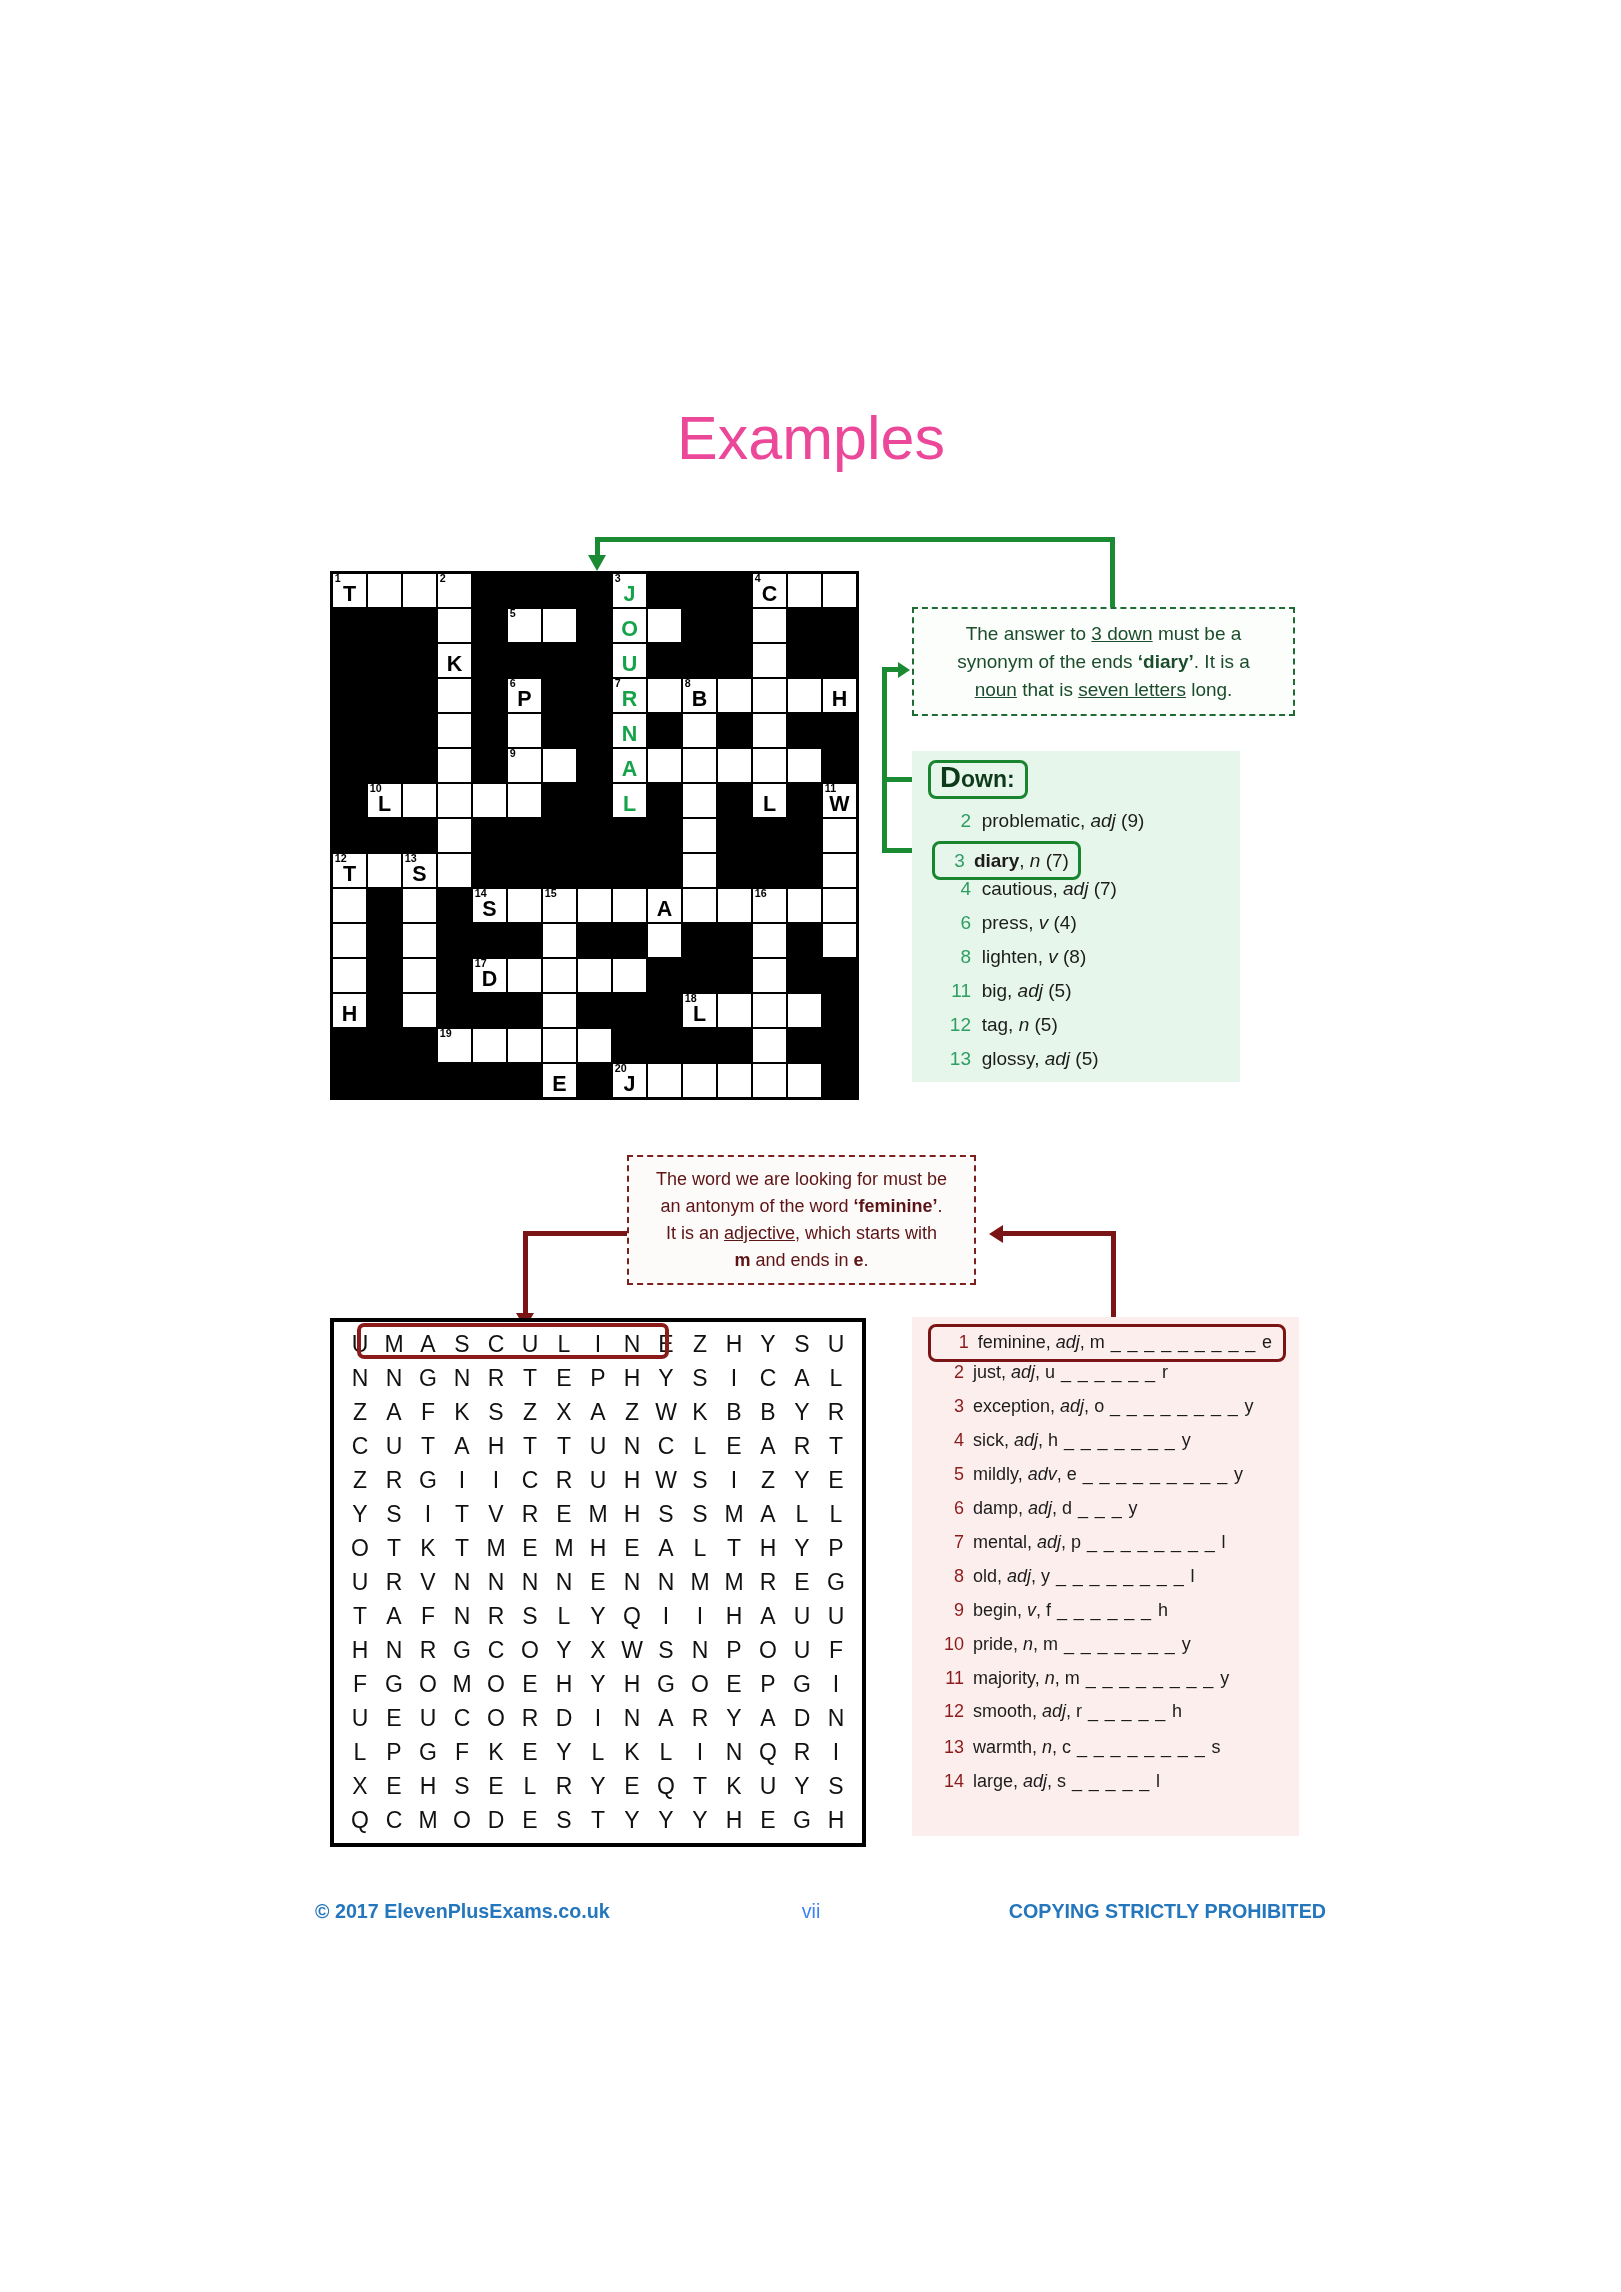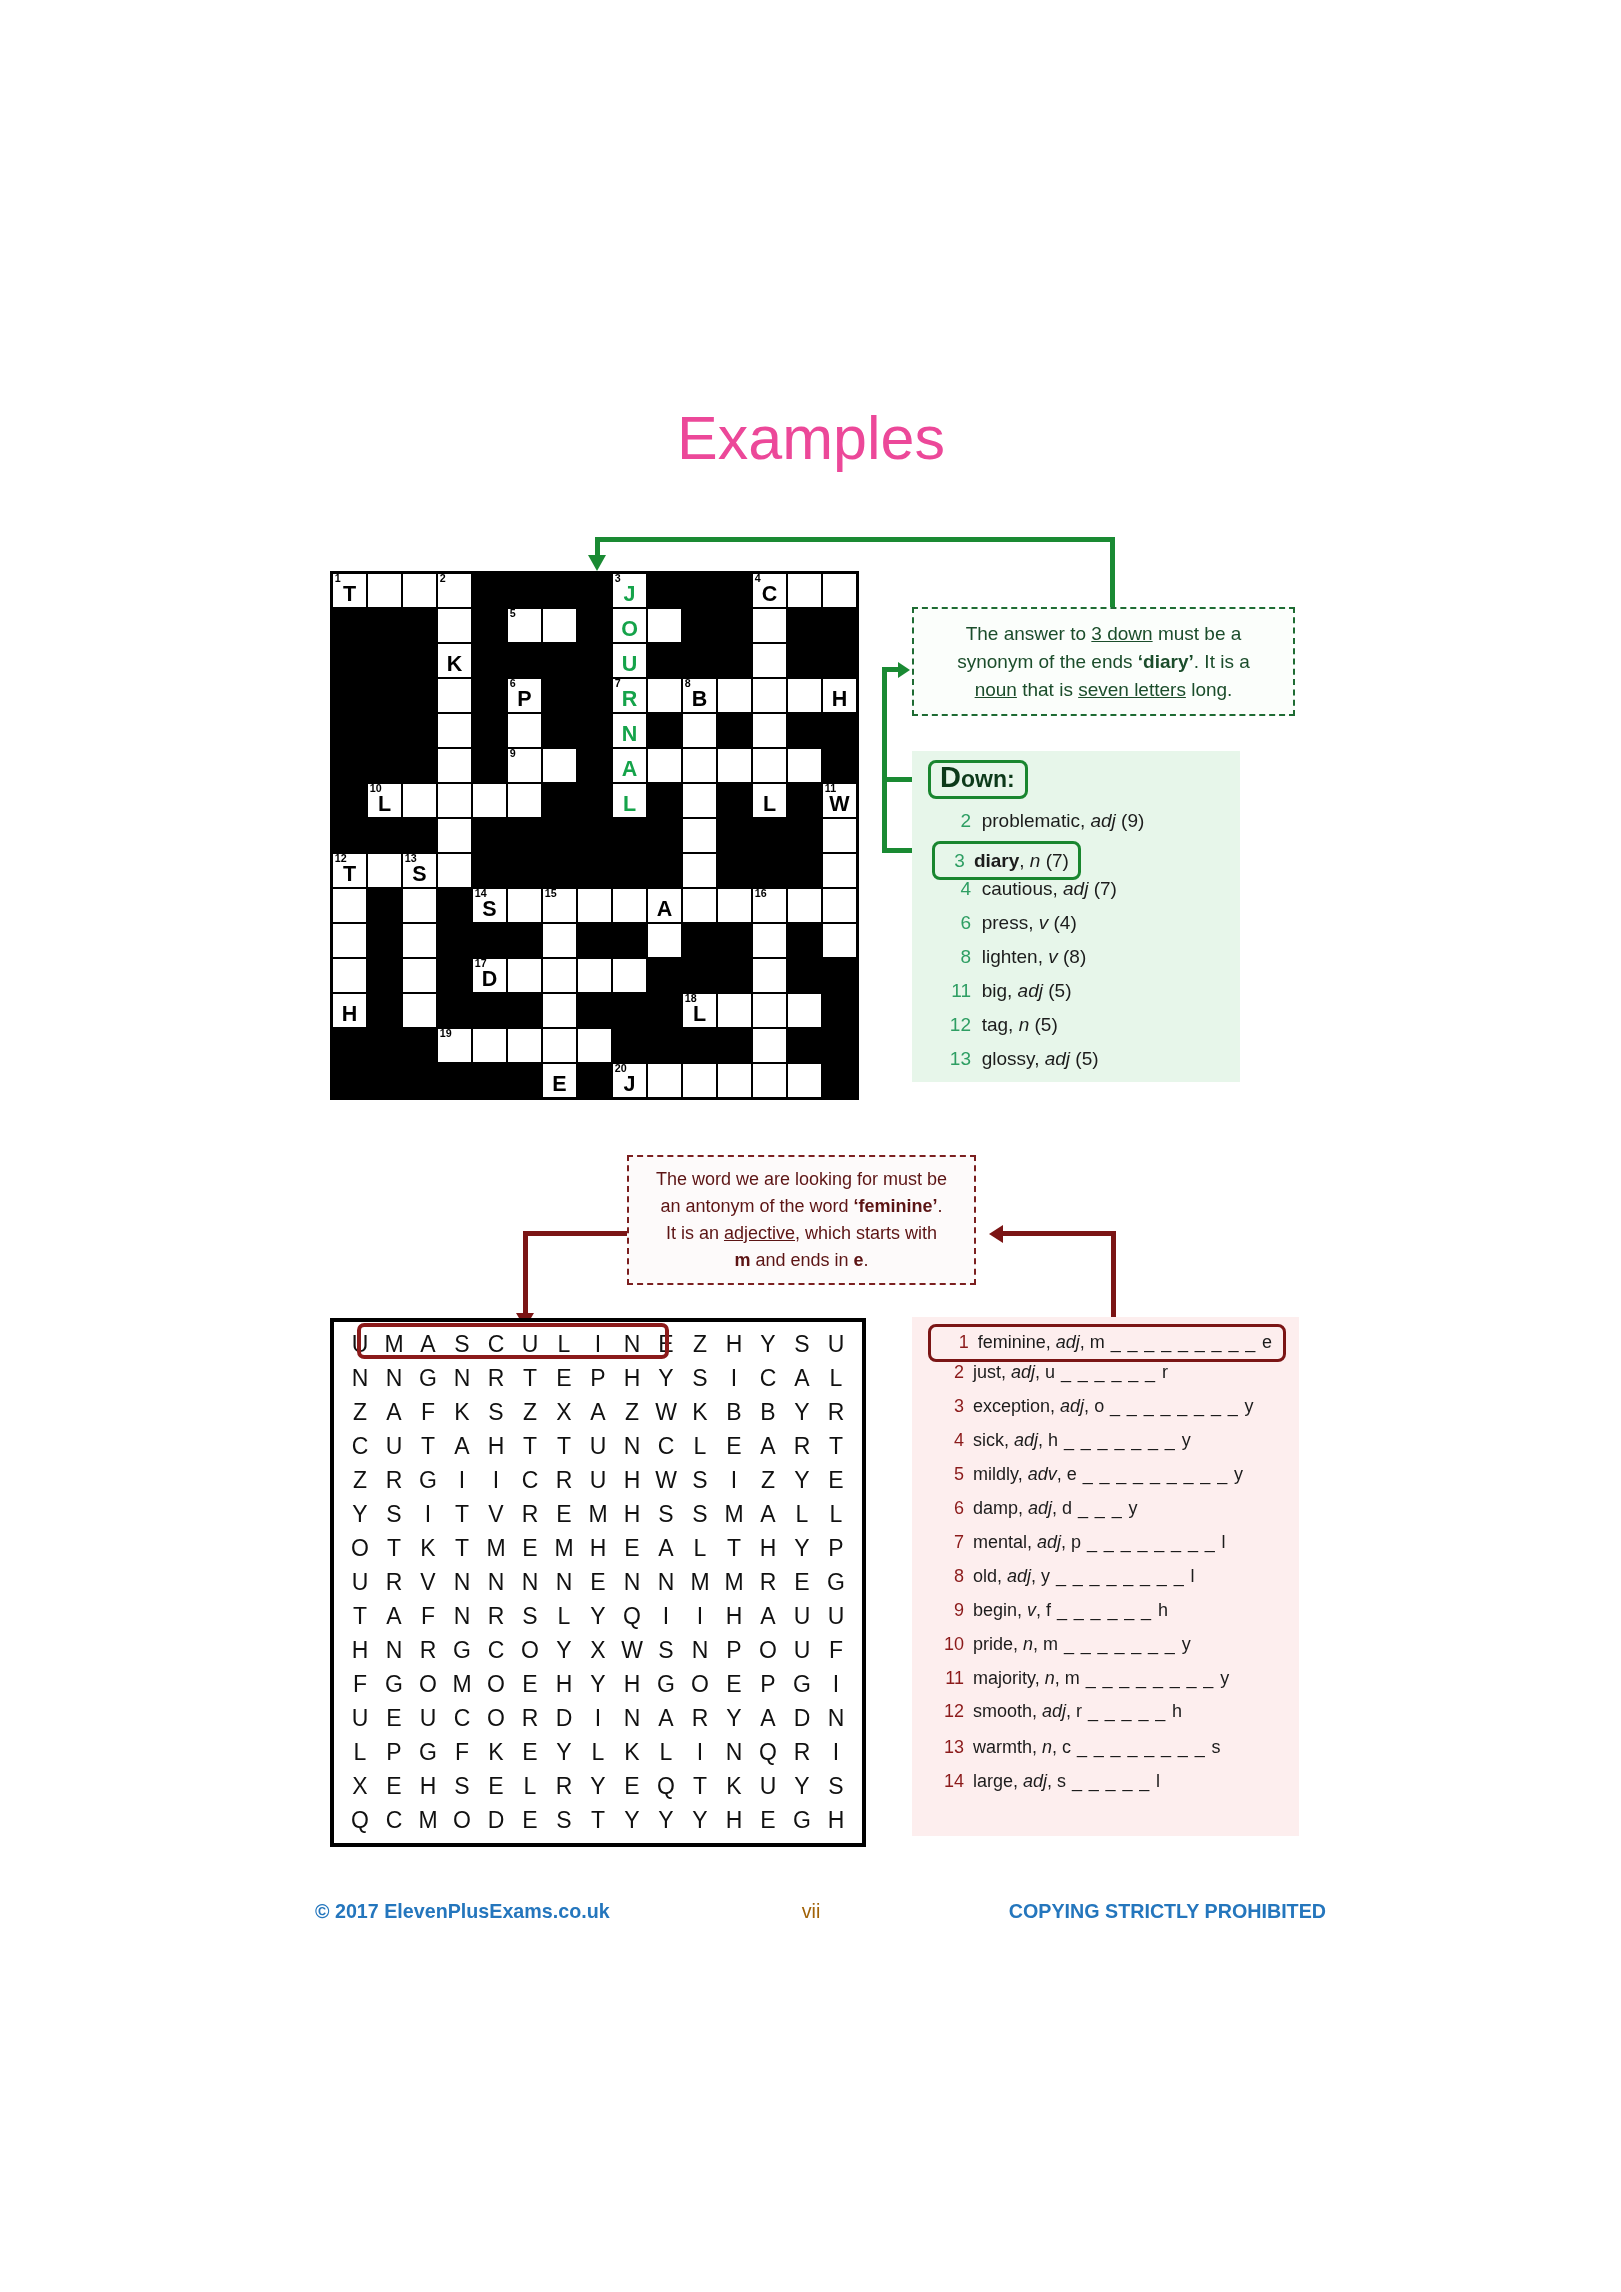--- a/index.html
+++ b/index.html
@@ -130,21 +130,21 @@
   
   .rline{position:absolute;background:#7b1515;}
 
   
   #footer-left{
     position:absolute;left:315px;top:1900px;
     font-size:19.7px;font-weight:bold;color:#2476bd;
   }
   #footer-center{
     position:absolute;left:0;right:0;top:1900px;text-align:center;
-    font-size:19.7px;color:#a16207;
+    font-size:19.7px;color:#3b82f6;
   }
   #footer-right{
     position:absolute;right:296px;top:1900px;
     font-size:19.7px;font-weight:bold;color:#2476bd;
   }
 </style>
 </head>
 <body>
 
 <div class="page">

